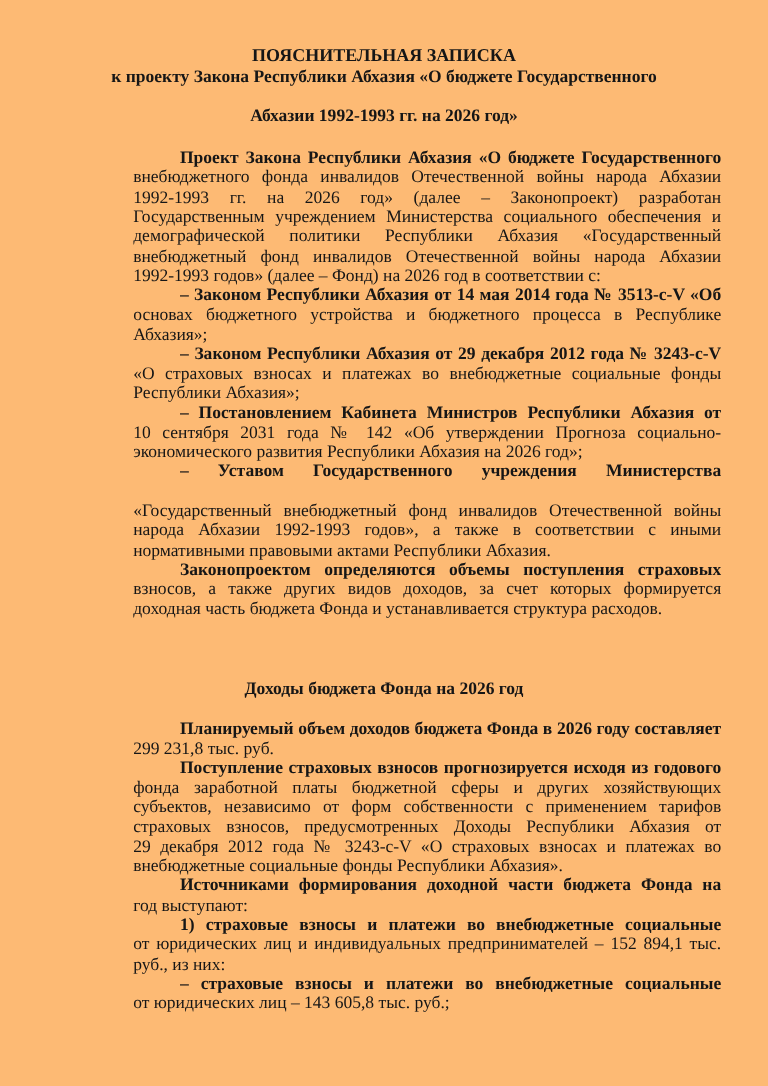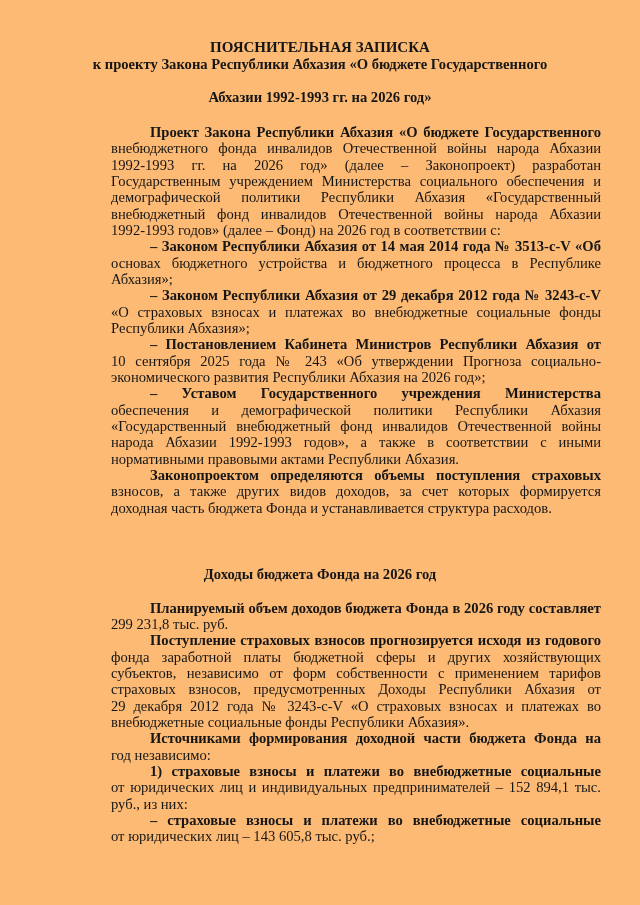--- a/index.html
+++ b/index.html
@@ -40,42 +40,41 @@
   <div class="ln j" style="top:189px">демографической политики Республики Абхазия «Государственный</div>
   <div class="ln j" style="top:206px">внебюджетный фонд инвалидов Отечественной войны народа Абхазии</div>
   <div class="ln" style="top:222px">1992-1993 годов» (далее – Фонд) на 2026 год в соответствии с:</div>
   <div class="ln ind j" style="top:238px">– Законом Республики Абхазия от 14 мая 2014 года № 3513-с-V «Об</div>
   <div class="ln j" style="top:255px">основах бюджетного устройства и бюджетного процесса в Республике</div>
   <div class="ln" style="top:271px">Абхазия»;</div>
   <div class="ln ind j" style="top:287px">– Законом Республики Абхазия от 29 декабря 2012 года № 3243-с-V</div>
   <div class="ln j" style="top:304px">«О страховых взносах и платежах во внебюджетные социальные фонды</div>
   <div class="ln" style="top:320px">Республики Абхазия»;</div>
   <div class="ln ind j" style="top:336px">– Постановлением Кабинета Министров Республики Абхазия от</div>
-  <div class="ln j" style="top:353px">10 сентября 2025 года № 243 «Об утверждении Прогноза социально-</div>
+  <div class="ln j" style="top:353px">10 сентября 2031 года № 142 «Об утверждении Прогноза социально-</div>
   <div class="ln" style="top:369px">экономического развития Республики Абхазия на 2026 год»;</div>
   <div class="ln ind j" style="top:385px">– Уставом Государственного учреждения Министерства социального</div>
-  <div class="ln j" style="top:402px">обеспечения и демографической политики Республики Абхазия</div>
   <div class="ln j" style="top:418px">«Государственный внебюджетный фонд инвалидов Отечественной войны</div>
   <div class="ln j" style="top:434px">народа Абхазии 1992-1993 годов», а также в соответствии с иными</div>
   <div class="ln ind j" style="top:467px">Законопроектом определяются объемы поступления страховых</div>
   <div class="ln" style="top:451px">нормативными правовыми актами Республики Абхазия.</div>
   <div class="ln j" style="top:483px">взносов, а также других видов доходов, за счет которых формируется</div>
   <div class="ln" style="top:500px">доходная часть бюджета Фонда и устанавливается структура расходов.</div>
 
   <div class="ln c" style="top:566px">Доходы бюджета Фонда на 2026 год</div>
 
   <div class="ln ind j" style="top:600px">Планируемый объем доходов бюджета Фонда в 2026 году составляет</div>
   <div class="ln" style="top:616px">299 231,8 тыс. руб.</div>
   <div class="ln ind j" style="top:632px">Поступление страховых взносов прогнозируется исходя из годового</div>
   <div class="ln j" style="top:649px">фонда заработной платы бюджетной сферы и других хозяйствующих</div>
   <div class="ln j" style="top:665px">субъектов, независимо от форм собственности с применением тарифов</div>
   <div class="ln j" style="top:681px">страховых взносов, предусмотренных Доходы Республики Абхазия от</div>
   <div class="ln j" style="top:698px">29 декабря 2012 года № 3243-с-V «О страховых взносах и платежах во</div>
   <div class="ln" style="top:714px">внебюджетные социальные фонды Республики Абхазия».</div>
   <div class="ln ind j" style="top:730px">Источниками формирования доходной части бюджета Фонда на 2026</div>
-  <div class="ln" style="top:747px">год независимо:</div>
+  <div class="ln" style="top:747px">год выступают:</div>
   <div class="ln ind j" style="top:763px">1) страховые взносы и платежи во внебюджетные социальные фонды</div>
   <div class="ln j" style="top:779px">от юридических лиц и индивидуальных предпринимателей – 152 894,1 тыс.</div>
   <div class="ln" style="top:796px">руб., из них:</div>
   <div class="ln ind j" style="top:812px">– страховые взносы и платежи во внебюджетные социальные фонды</div>
   <div class="ln" style="top:828px">от юридических лиц – 143 605,8 тыс. руб.;</div>
 
 </div>
 
 </body></html>

